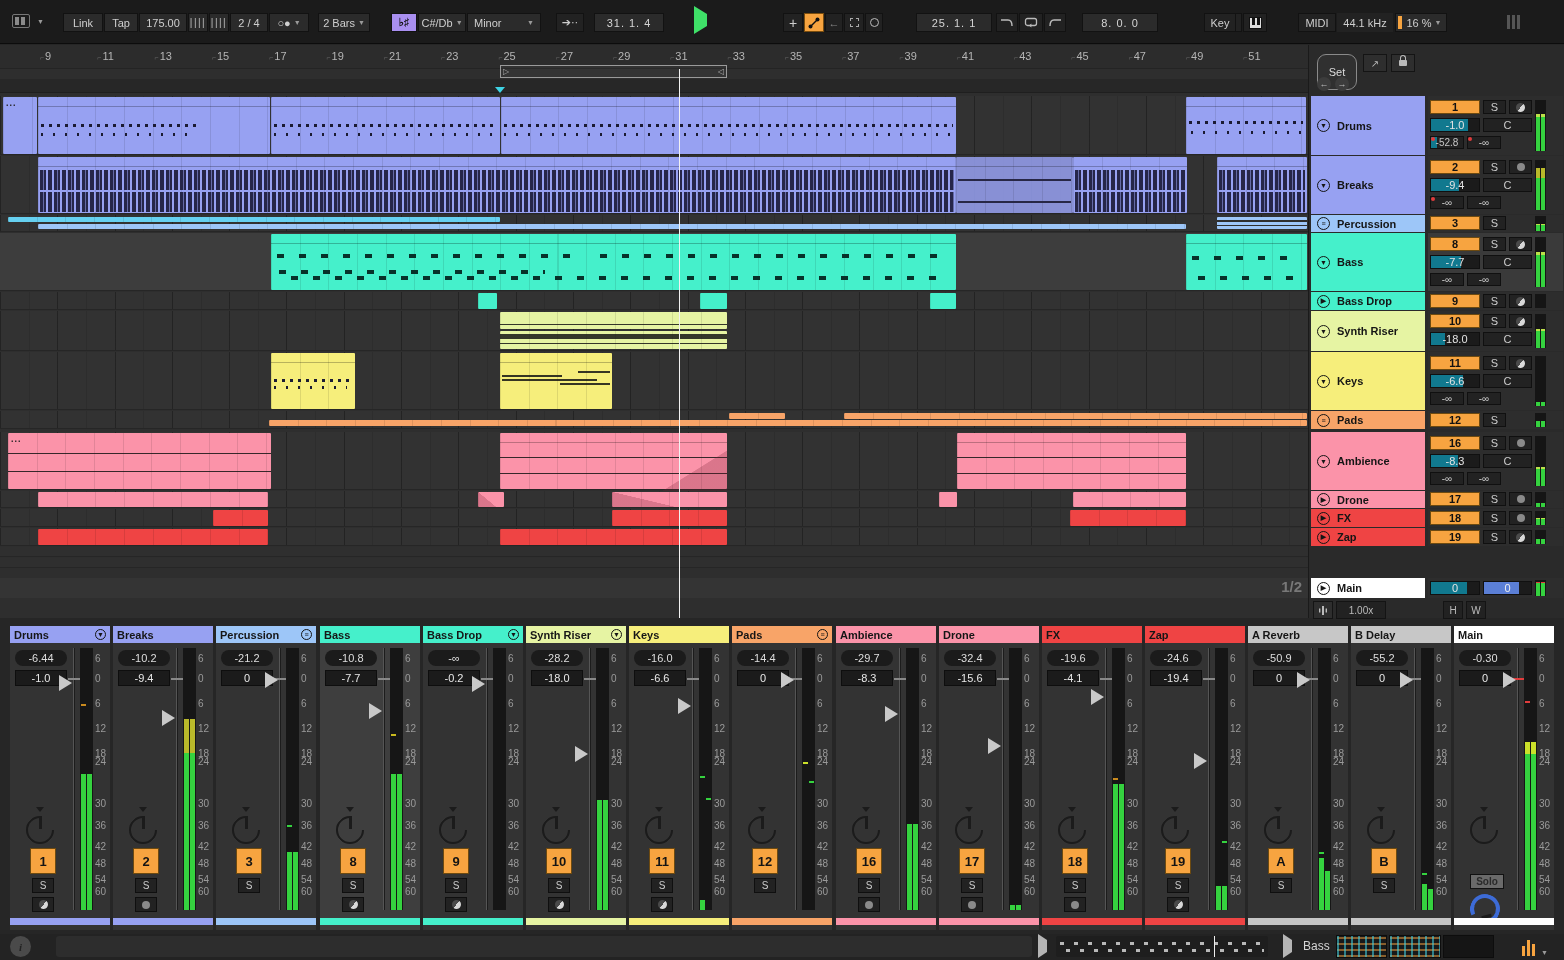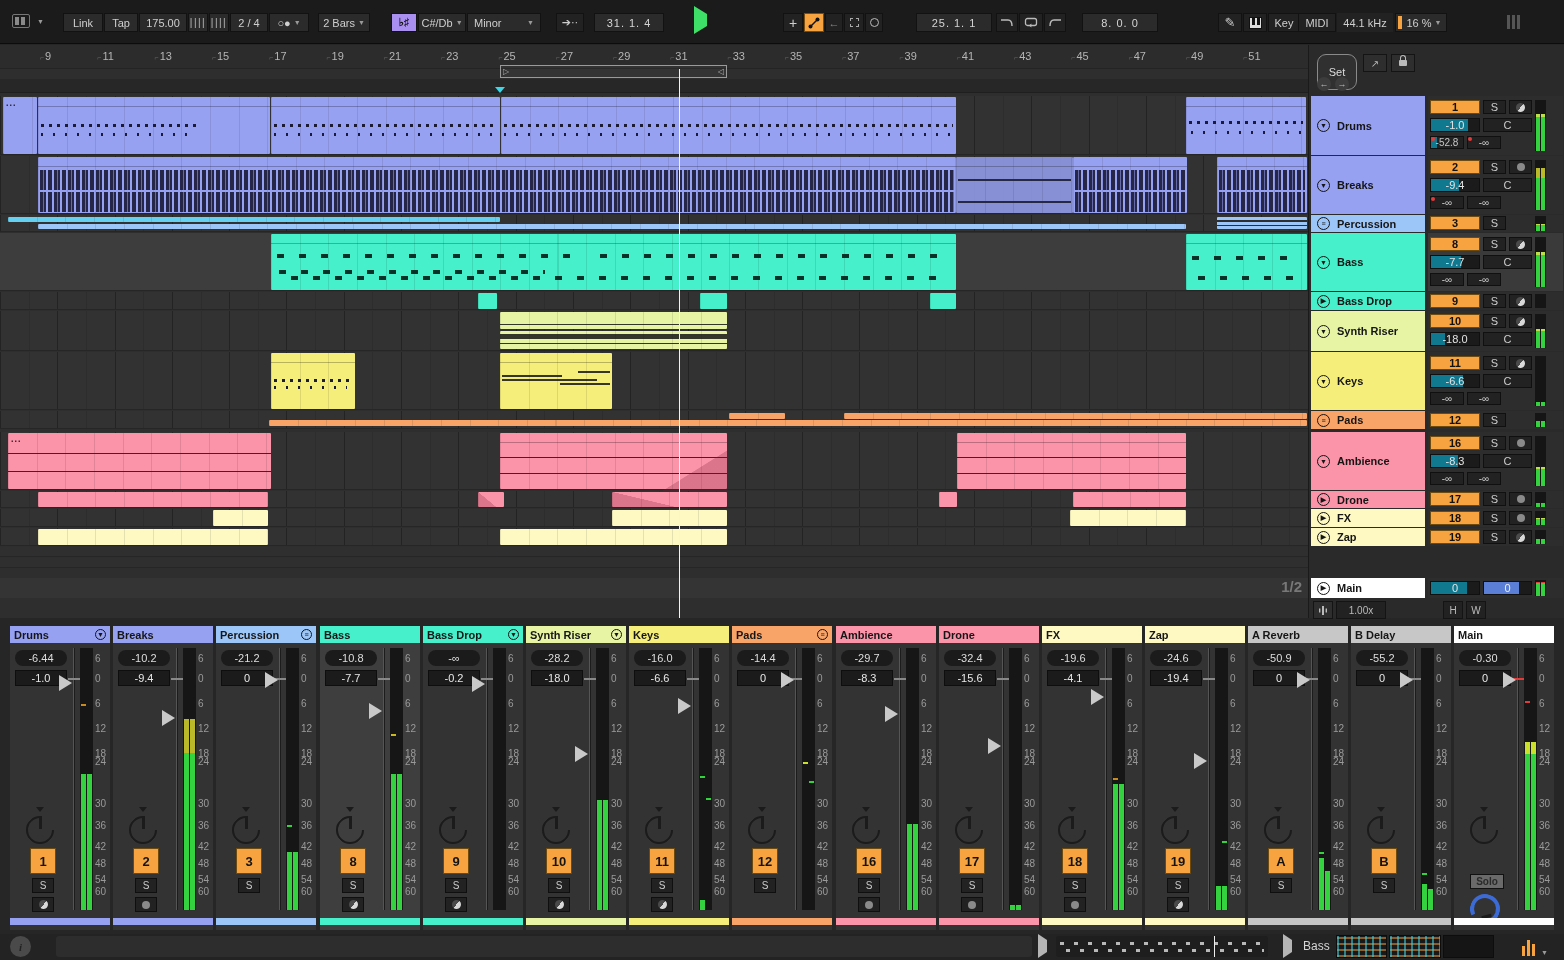--- a/index.html
+++ b/index.html
@@ -55,21 +55,21 @@
   .wave{position:absolute;left:2px;right:2px;height:20px;
         background:repeating-linear-gradient(90deg,#262649 0 3px,rgba(38,38,73,0.45) 3px 4px,#262649 4px 6px,transparent 6px 8px,#262649 8px 12px,transparent 12px 14px);}
   .flatline{position:absolute;left:2px;right:2px;height:2px;background:#26264a;}
   .hline{position:absolute;height:2px;background:rgba(20,20,20,0.85);}
   .fade-r{position:absolute;top:0;right:0;width:40%;height:100%;background:linear-gradient(to bottom right,transparent 49%,rgba(120,30,50,0.25) 50%);}
   .fade-l{position:absolute;top:0;left:0;width:60%;height:100%;background:linear-gradient(to bottom left,transparent 49%,rgba(120,30,50,0.25) 50%);}
   #playhead{position:absolute;left:679px;top:24px;width:1px;height:549px;background:#f2f2f2;z-index:30;}
 
   .c-drums{background-color:#97a1f2;}  .c-perc1{background-color:#66d0f0;} .c-perc2{background-color:#9dc6f8;}
   .c-bass{background-color:#45f0cb;}   .c-riser{background-color:#e6f4a3;} .c-keys{background-color:#f6ee7b;}
-  .c-pads{background-color:#f8a468;}   .c-amb{background-color:#fb93a9;}   .c-fx{background-color:#fef9c3;}
+  .c-pads{background-color:#f8a468;}   .c-amb{background-color:#fb93a9;}   .c-fx{background-color:#ef4444;}
 
   
   #timeruler{position:absolute;left:0;top:597px;width:1308px;height:21px;background:#262626;border-top:1px solid #1a1a1a;color:#9a9a9a;font-size:11px;}
   .timelabels{position:absolute;left:14px;top:4px;white-space:nowrap;}
   .timelabels span{display:inline-block;width:104.9px;}
   .timelabels span::before{content:"⌙";color:#666;font-size:7px;margin-right:1px;}
 
   
   #tpanel{position:absolute;left:1308px;top:45px;width:256px;height:573px;background:#2a2a2a;border-left:1px solid #1a1a1a;}
   .setpill{position:absolute;left:8px;top:9px;width:40px;height:36px;border:1px solid #8a8a8a;border-radius:9px;
@@ -240,21 +240,21 @@
       </div>
     <div class="tbox tflat" style="left:1218px;width:24px;">
         <span class="icon-pencil">✎</span>
       </div>
     <div class="tbox tflat" style="left:1243px;width:24px;">
       <span class="mini-piano">
           <i style="left:2px;"></i>
           <i style="left:7px;"></i>
         </span>
       </div>
-    <div class="tbox tflat" style="left:1268px;width:32px;justify-content:center;">
+    <div class="tbox tflat" style="left:1204px;width:32px;justify-content:center;">
         <span>Key</span>
       </div>
     <div class="tbox tflat" style="left:1301px;width:10px;border:none;background:none;"></div>
     <div class="tbox tflat" style="left:1298px;width:38px;">
         <span>MIDI</span>
       </div>
     <div class="tbox tflat" style="left:1337px;width:56px;border:none;">
         <span>44.1 kHz</span>
       </div>
     <div class="tbox cpuwrap" style="left:1395px;width:52px;">

